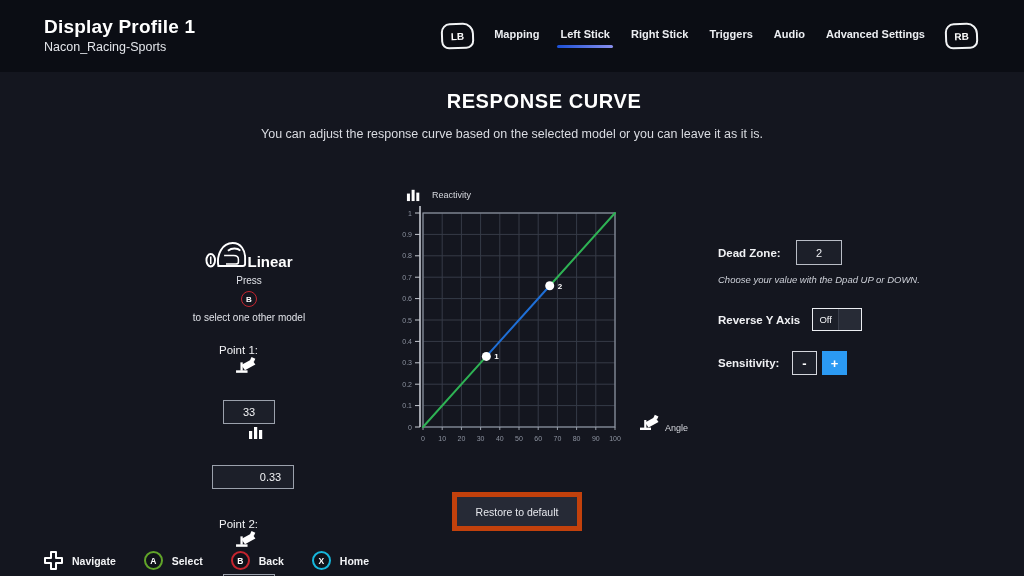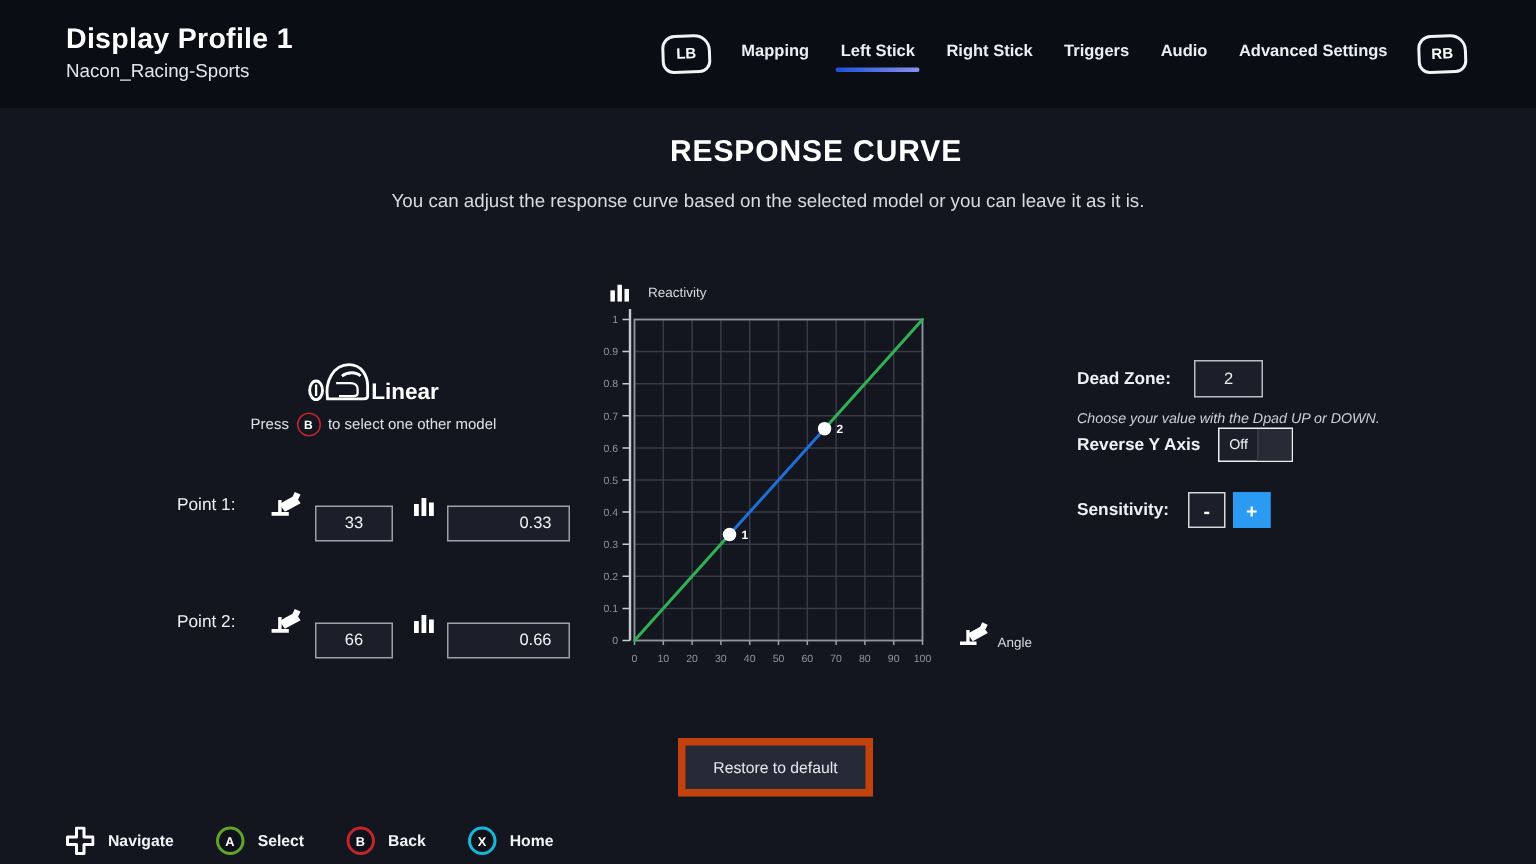--- a/index.html
+++ b/index.html
@@ -22,43 +22,43 @@
   
   .page-title{position:absolute;top:90px;left:0;width:100%;text-align:center;
     font-size:20px;font-weight:bold;letter-spacing:.6px;color:#fff;padding-left:32px;}
   .page-desc{position:absolute;top:127px;left:0;width:100%;text-align:center;
     font-size:12.5px;color:#d9dbe1;}
   
   .model-panel{position:absolute;left:118px;top:232px;width:262px;}
   .model-head{display:flex;align-items:flex-end;justify-content:center;height:38px;}
   .model-name{font-size:15px;font-weight:bold;color:#fff;}
   .model-hint{margin-top:5px;text-align:center;font-size:10px;color:#e0e2e8;
-    display:flex;align-items:center;justify-content:center;gap:5px;}
+    display:flex;align-items:center;justify-content:center;gap:5px;flex-direction:column;}
   .b-chip{width:14px;height:14px;border-radius:50%;border:1.5px solid #c4242e;
     display:inline-flex;align-items:center;justify-content:center;font-size:8px;font-weight:bold;color:#fff;}
-  .point-row{display:flex;align-items:center;margin-top:21px;}
+  .point-row{display:flex;align-items:center;margin-top:21px;flex-direction:column;}
   .point-row.second{margin-top:29px;}
   .point-label{width:60px;font-size:11.5px;color:#f0f1f4;}
   .row-icon{color:#fff;margin:0 7px 0 2px;flex:none;}
   .value-box{min-width:50px;height:22px;border:1.5px solid #9ba1ac;background:#1c1f29;
     display:flex;align-items:center;justify-content:center;font-size:11px;color:#f2f3f5;cursor:pointer;margin-top:25px;}
   .value-box.small{min-width:44px;margin-left:7px;padding-left:36px;}
   .bars-inline{margin-left:13px;color:#fff;flex:none;}
   
   .chart-wrap{position:absolute;left:392px;top:185px;width:310px;height:266px;}
   .chart-wrap svg text{font-family:"Liberation Sans",sans-serif;}
   
   .settings-panel{position:absolute;left:718px;top:240px;width:262px;}
   .setting-row{display:flex;align-items:center;}
   .setting-label{font-size:11.5px;font-weight:bold;color:#f0f1f4;}
   .dz-label{flex:0 0 78px;}
   .dz-box{min-width:44px;height:23px;border:1.5px solid #b9bdc6;background:#1c1f29;
     display:flex;align-items:center;justify-content:center;font-size:11px;cursor:pointer;}
   .setting-hint{margin-top:9px;font-size:9.5px;font-style:italic;color:#cdd0d8;}
-  .rev-row{}
+  .rev-row{margin-top:23px;}
   .rev-label{flex:0 0 94px;}
   .toggle{width:48px;height:21px;border:1.5px solid #eceef2;display:flex;cursor:pointer;background:#1c1f29;}
   .toggle-text{flex:1;display:flex;align-items:center;justify-content:center;font-size:9.5px;color:#f2f3f5;}
   .toggle-knob{width:45%;background:#272b36;border-left:1px solid #3a3e4a;}
   .sens-row{margin-top:20px;}
   .sens-label{flex:0 0 74px;}
   .stepper-btn{width:23px;height:22px;display:flex;align-items:center;justify-content:center;
     font-size:13px;font-weight:bold;cursor:pointer;}
   .stepper-minus{border:1.5px solid #d5d7dd;background:#1c1f29;color:#fff;}
   .stepper-plus{margin-left:5px;background:#2b9af3;color:#fff;border:1.5px solid #2b9af3;}

